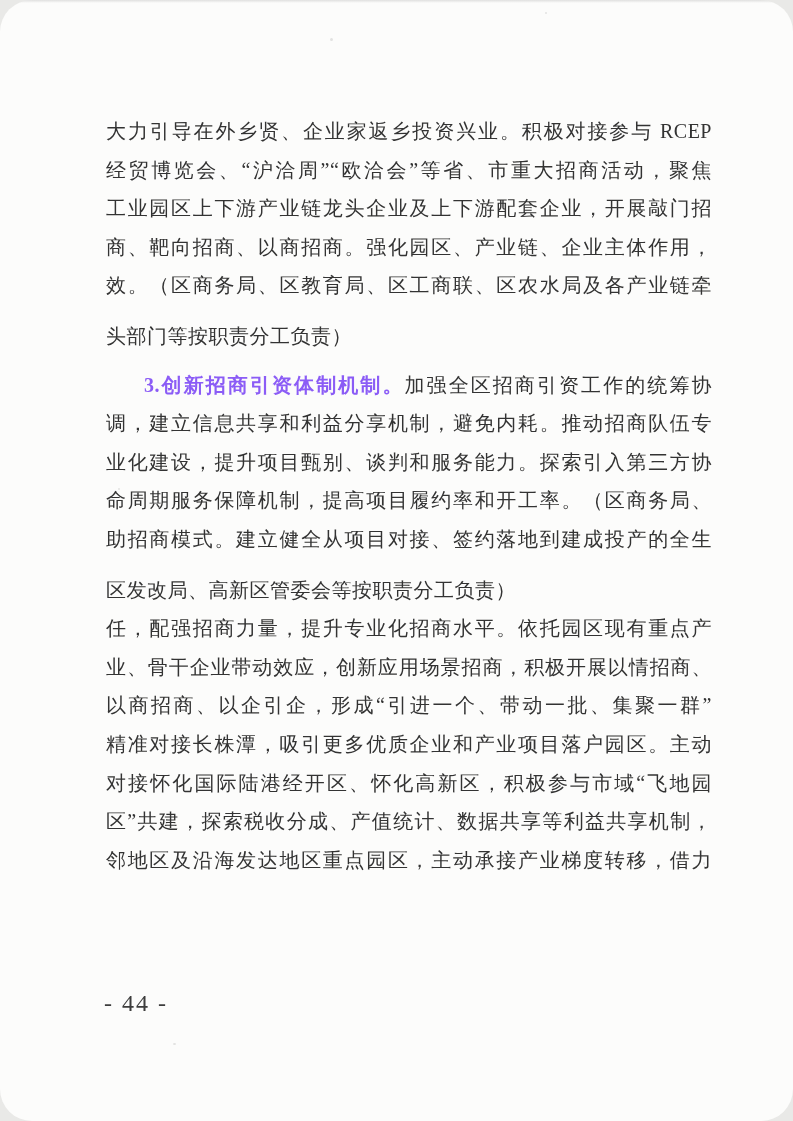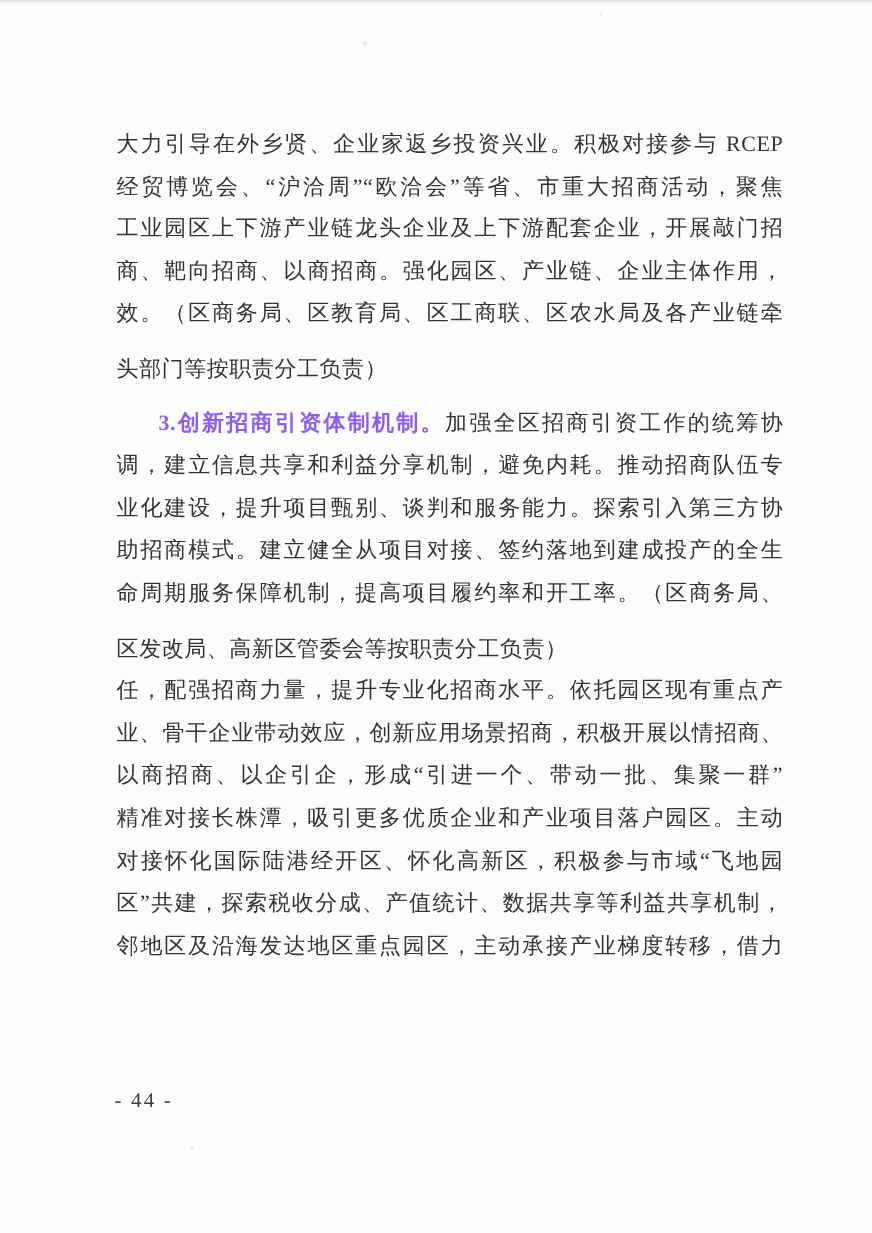--- a/index.html
+++ b/index.html
@@ -9,20 +9,21 @@
   }
   .page {
     position: relative;
     width: 793px;
     height: 1121px;
     margin: 0 auto;
     background: #fcfcfb;
     overflow: hidden;
     font-family: "Liberation Serif", serif;
     color: #333333;
+    border-radius: 32px;
   }
   .edge-top {
     position: absolute;
     top: 0; left: 0;
     width: 793px; height: 3px;
     background: linear-gradient(to bottom, rgba(140,140,140,0.25), rgba(140,140,140,0));
   }
   .speck {
     position: absolute;
     border-radius: 50%;
@@ -62,21 +63,21 @@
     margin-top: 10px;
   }
   .lead {
     font-weight: bold;
     color: #8b5cf6;
   }
   .footer {
     position: absolute;
     left: 104px;
     top: 990px;
-    font-size: 19px;
+    font-size: 24px;
     letter-spacing: 2px;
     color: #3d3d3d;
   }
 </style>
 </head>
 <body>
 
 <div class="page">
   <div class="edge-top"></div>
   <div class="speck s1"></div>
@@ -92,22 +93,22 @@
     <div class="line">工业园区上下游产业链龙头企业及上下游配套企业，开展敲门招</div>
     <div class="line">商、靶向招商、以商招商。强化园区、产业链、企业主体作用，</div>
     <div class="line">效。（区商务局、区教育局、区工商联、区农水局及各产业链牵</div>
     <div class="line para-end">头部门等按职责分工负责）</div>
 
     <div class="line indent p-gap">
       <span class="lead">3.创新招商引资体制机制。</span><span>加强全区招商引资工作的统筹协</span>
     </div>
     <div class="line">调，建立信息共享和利益分享机制，避免内耗。推动招商队伍专</div>
     <div class="line">业化建设，提升项目甄别、谈判和服务能力。探索引入第三方协</div>
+    <div class="line">命周期服务保障机制，提高项目履约率和开工率。（区商务局、</div>
     <div class="line">助招商模式。建立健全从项目对接、签约落地到建成投产的全生</div>
-    <div class="line">命周期服务保障机制，提高项目履约率和开工率。（区商务局、</div>
     <div class="line para-end">区发改局、高新区管委会等按职责分工负责）</div>
 
     <div class="line">任，配强招商力量，提升专业化招商水平。依托园区现有重点产</div>
     <div class="line">业、骨干企业带动效应，创新应用场景招商，积极开展以情招商、</div>
     <div class="line">以商招商、以企引企，形成“引进一个、带动一批、集聚一群”</div>
     <div class="line">精准对接长株潭，吸引更多优质企业和产业项目落户园区。主动</div>
     <div class="line">对接怀化国际陆港经开区、怀化高新区，积极参与市域“飞地园</div>
     <div class="line">区”共建，探索税收分成、产值统计、数据共享等利益共享机制，</div>
     <div class="line">邻地区及沿海发达地区重点园区，主动承接产业梯度转移，借力</div>
   </div>

